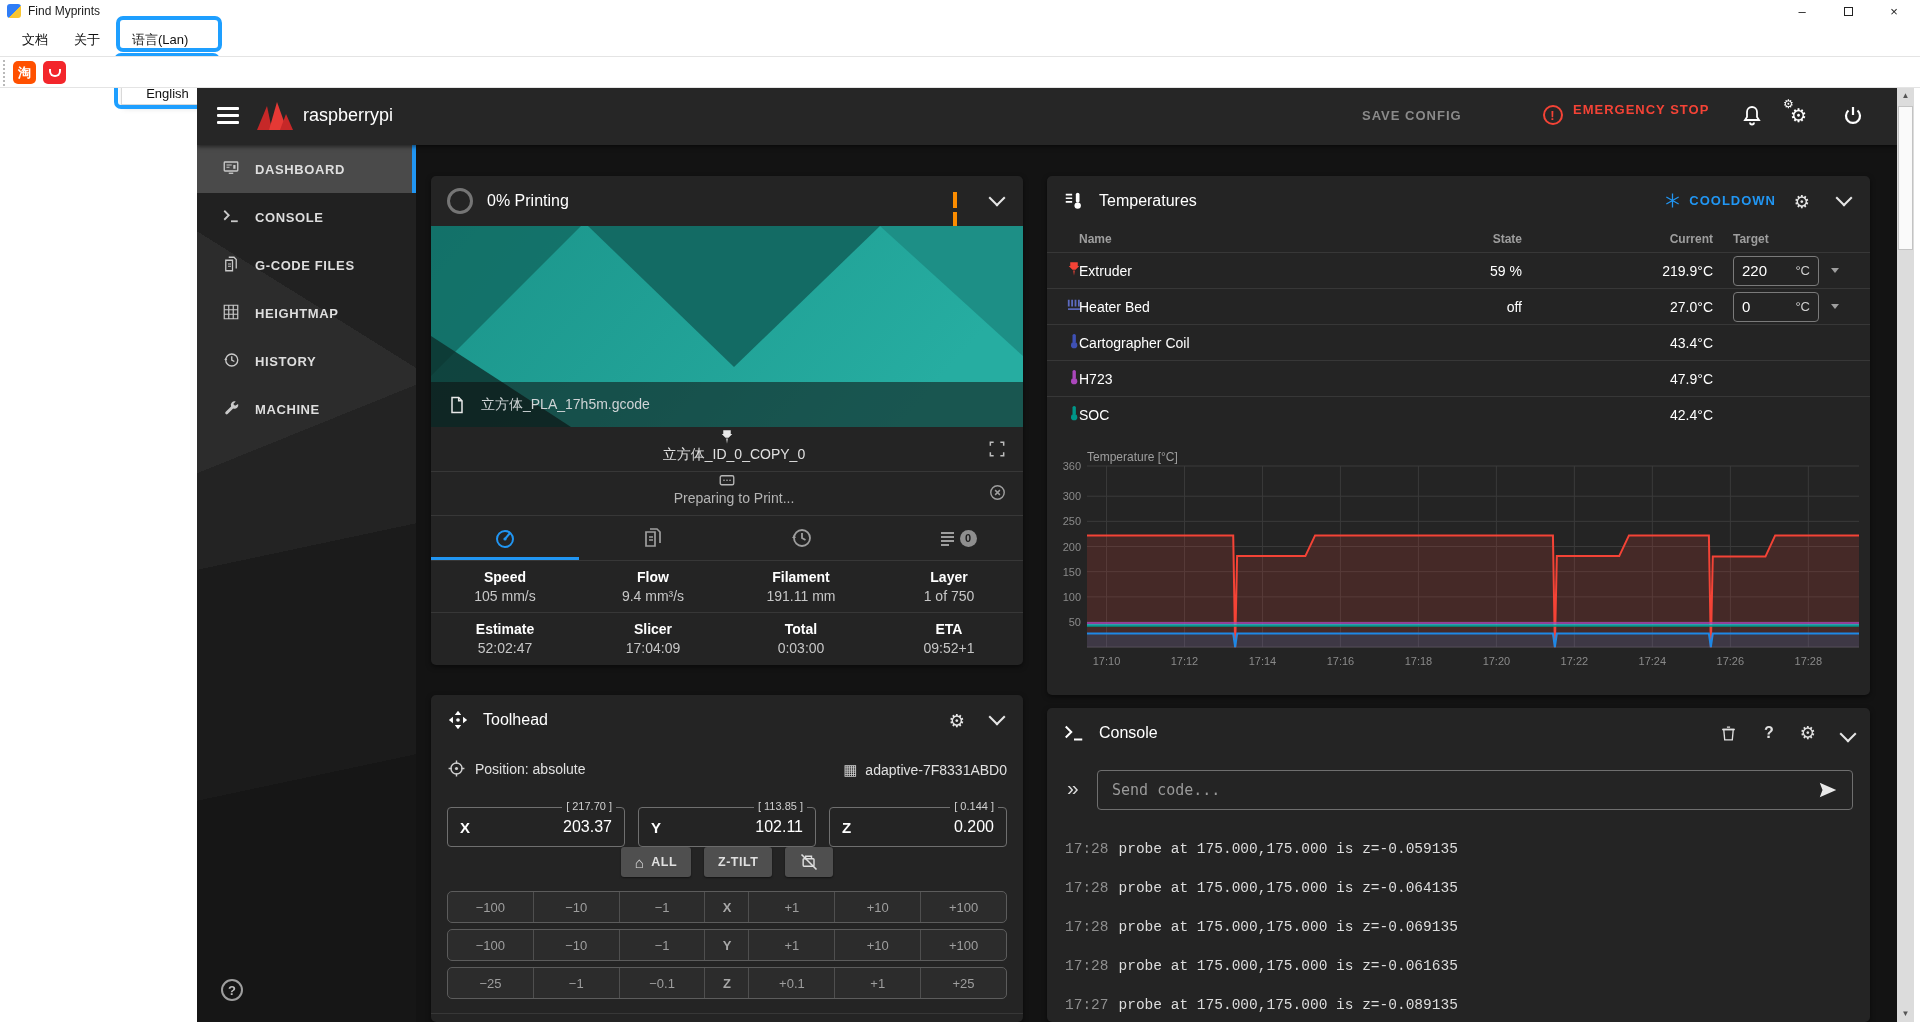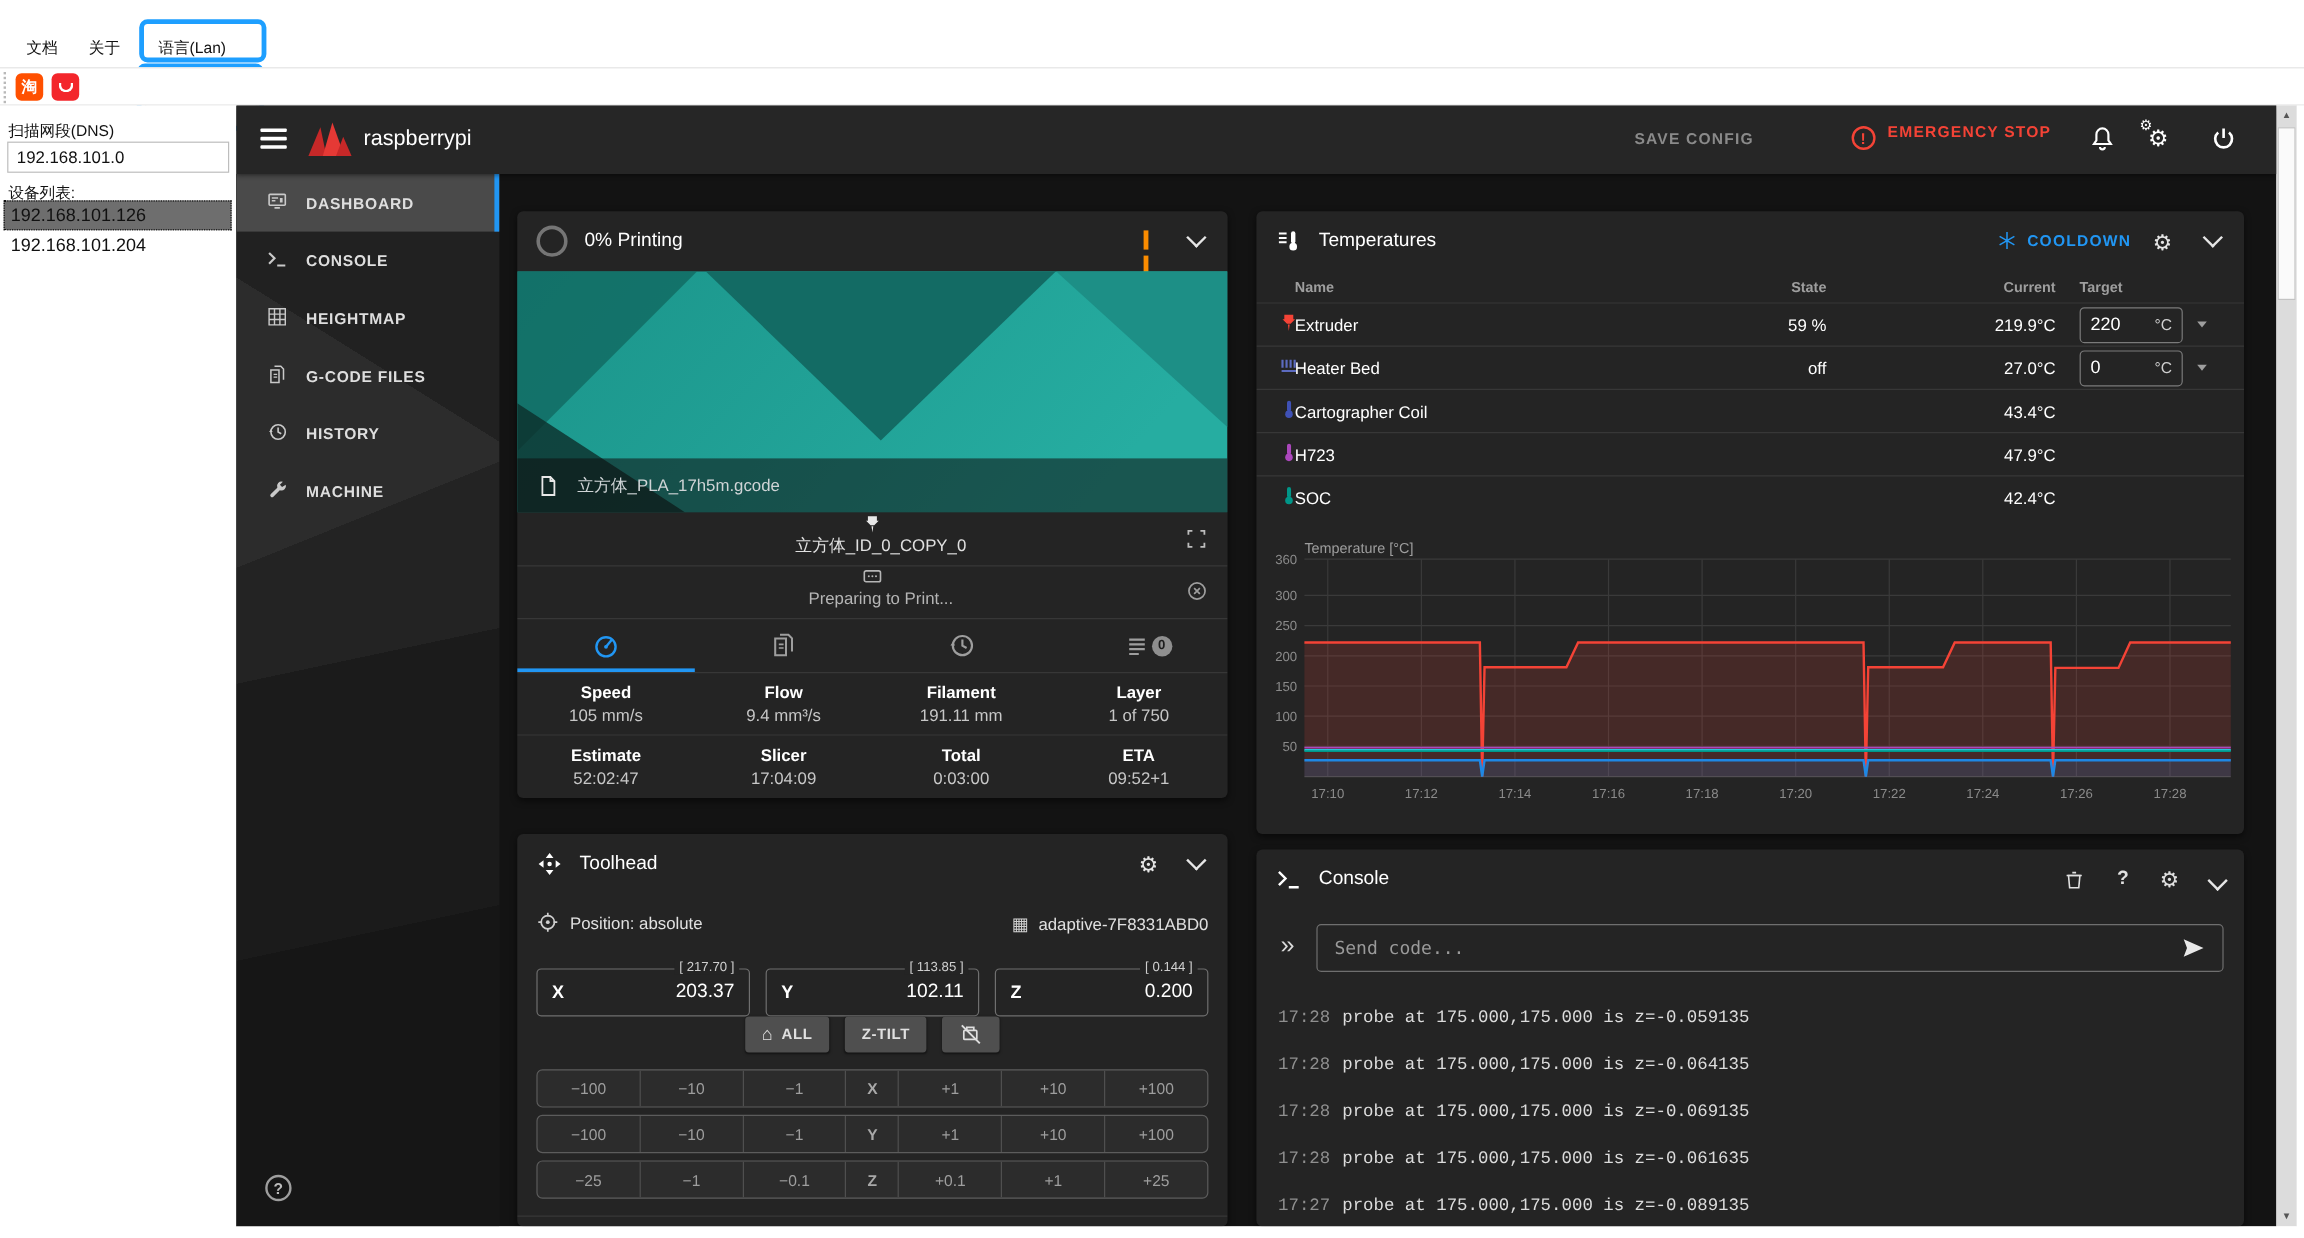--- a/index.html
+++ b/index.html
@@ -206,20 +206,27 @@
                      font-family:Liberation Mono, monospace; font-size:14.5px; }
   .con-line { height:39px; line-height:39px; padding-left:18px; white-space:nowrap; }
   .con-time { color:#8f8f8f; margin-right:10px; }
   .con-text { color:#dcdcdc; }
 </style>
 </head>
 <body>
 
 <div id="screen">
 
+  <div id="titlebar">
+    <div id="app-logo"></div>
+    <div id="app-title">Find Myprints</div>
+    <div class="wincontrol" id="btn-min">–</div>
+    <div class="wincontrol" id="btn-max"><span></span></div>
+    <div class="wincontrol" id="btn-close">×</div>
+  </div>
 
   <div id="menubar">
     <div class="menu-item" id="menu-doc">文档</div>
     <div class="menu-item" id="menu-about">关于</div>
     <div class="menu-item" id="menu-lang">语言(Lan)</div>
   </div>
   <div id="lang-dropdown">
       <div class="lang-option">中文</div>
       <div class="lang-option">English</div>
     </div>
@@ -227,29 +234,20 @@
   <div class="anno-box" id="anno-drop"></div>
 
   <div id="host-toolbar">
     <div id="toolbar-handle"></div>
     <div class="store-icon" id="icon-taobao">淘</div>
     <div class="store-icon" id="icon-redstore">
         <i></i>
       </div>
   </div>
 
-  <div id="left-panel">
-    <div id="scan-label">扫描网段(DNS)</div>
-    <input id="subnet-input" value="192.168.101.0" style="">
-    <div id="devlist-label">设备列表:</div>
-    <div id="device-list">
-        <div class="device-row selected">192.168.101.126</div>
-        <div class="device-row">192.168.101.204</div>
-      </div>
-  </div>
 
   <div id="page">
 
     <div id="navbar">
       <div id="hamburger">
           <span></span>
           <span></span>
           <span></span>
         </div>
       <div id="brand-logo">
@@ -291,31 +289,31 @@
         </div>
         <div class="side-item">
           <span class="si-icon"><svg width="18" height="18" viewBox="0 0 24 24">
               <path d="M3 5l6 6-6 6" fill="none" stroke="#c9c9c9" stroke-width="2.4"></path>
               <path d="M12 19h9" stroke="#c9c9c9" stroke-width="2.4"></path>
             </svg></span>
           <span class="si-label">CONSOLE</span>
         </div>
         <div class="side-item">
           <span class="si-icon"><svg width="18" height="18" viewBox="0 0 24 24">
-              <path d="M3 3h18v18H3z M3 9h18 M3 15h18 M9 3v18 M15 3v18" fill="none" stroke="#c9c9c9" stroke-width="1.6"></path>
-            </svg></span>
-          <span class="si-label">HEIGHTMAP</span>
-        </div>
-        <div class="side-item">
-          <span class="si-icon"><svg width="18" height="18" viewBox="0 0 24 24">
               <path d="M5 7h9v14H5z" fill="none" stroke="#c9c9c9" stroke-width="1.7"></path>
               <path d="M9 3h7l3 3v12" fill="none" stroke="#c9c9c9" stroke-width="1.7"></path>
               <path d="M8 12h4M8 15h4" stroke="#c9c9c9" stroke-width="1.4"></path>
             </svg></span>
           <span class="si-label">G-CODE FILES</span>
+        </div>
+        <div class="side-item">
+          <span class="si-icon"><svg width="18" height="18" viewBox="0 0 24 24">
+              <path d="M3 3h18v18H3z M3 9h18 M3 15h18 M9 3v18 M15 3v18" fill="none" stroke="#c9c9c9" stroke-width="1.6"></path>
+            </svg></span>
+          <span class="si-label">HEIGHTMAP</span>
         </div>
         <div class="side-item">
           <span class="si-icon"><svg width="18" height="18" viewBox="0 0 24 24">
               <circle cx="13" cy="12" r="8" fill="none" stroke="#c9c9c9" stroke-width="1.8"></circle>
               <path d="M13 7v5l3.5 2" fill="none" stroke="#c9c9c9" stroke-width="1.8"></path>
               <path d="M5 9l-2 3h4z" fill="#c9c9c9"></path>
             </svg></span>
           <span class="si-label">HISTORY</span>
         </div>
         <div class="side-item">

